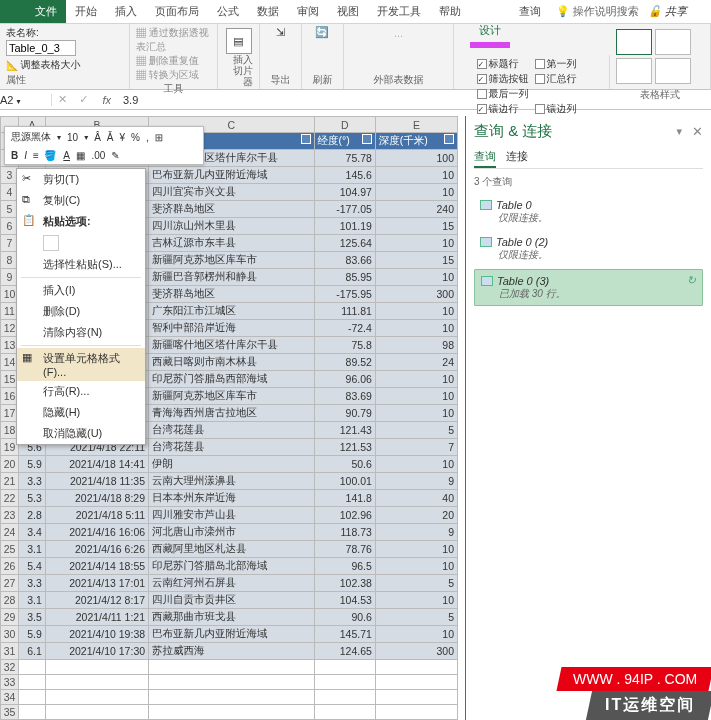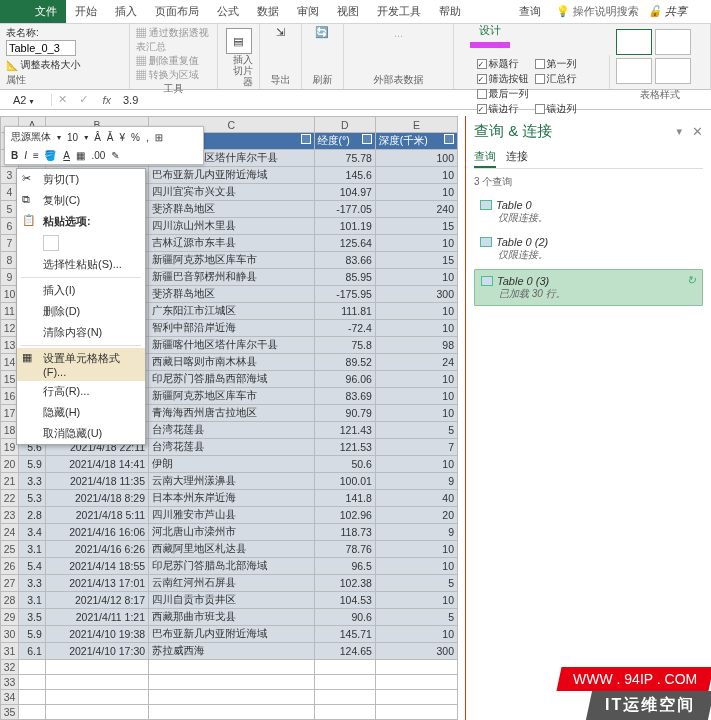--- a/index.html
+++ b/index.html
@@ -29,21 +29,21 @@
 .rg-opts { width: 156px; margin-top: 31px; }
 .rg-opts .opt-grid { display:grid; grid-template-columns: 1fr 1fr; gap:1px 6px; font-size:10px; }
 .rg-opts .opt { display:flex; align-items:center; gap:2px; }
 .rg-opts .cb { width:10px; height:10px; border:1px solid #888; display:inline-block; background:#fff; }
 .rg-opts .cb.on::after { content:"✓"; font-size:8px; position:relative; top:-2px; left:0; color:#333; }
 .rg-styles { flex:1; display:flex; align-items:center; gap:4px; }
 .style-sw { width:36px; height:26px; border:1px solid #bbb; background:#fff; }
 .style-sw.sel { border:1px solid #217346; }
 
 .formula-bar { display:flex; align-items:center; height:20px; border-bottom:1px solid #c5c5c5; background:#fff; }
-.namebox { width:52px; border-right:1px solid #ddd; padding:0 13px; font-size:11px; }
+.namebox { width:52px; border-right:1px solid #ddd; padding:0 0; font-size:11px; }
 .fx { padding:0 8px; color:#666; font-style:italic; }
 .fval { padding:0 4px; }
 
 .mini-tb { position:absolute; top:126px; left:4px; width:200px; background:#fff; border:1px solid #bbb; box-shadow:0 1px 3px rgba(0,0,0,.2); z-index:5; }
 .mini-tb .r1, .mini-tb .r2 { display:flex; align-items:center; gap:2px; padding:2px 4px; font-size:10px; }
 .mini-tb .r1 span, .mini-tb .r2 span { padding:1px 2px; }
 
 .sheet-area { position:absolute; top:116px; left:0; width:458px; bottom:0; overflow:hidden; }
 .sheet { border-collapse:collapse; width:100%; font-size:10.5px; }
 .sheet th { background:#e6e6e6; border:1px solid #bbb; font-weight:normal; color:#555; text-align:center; padding:1px; }

